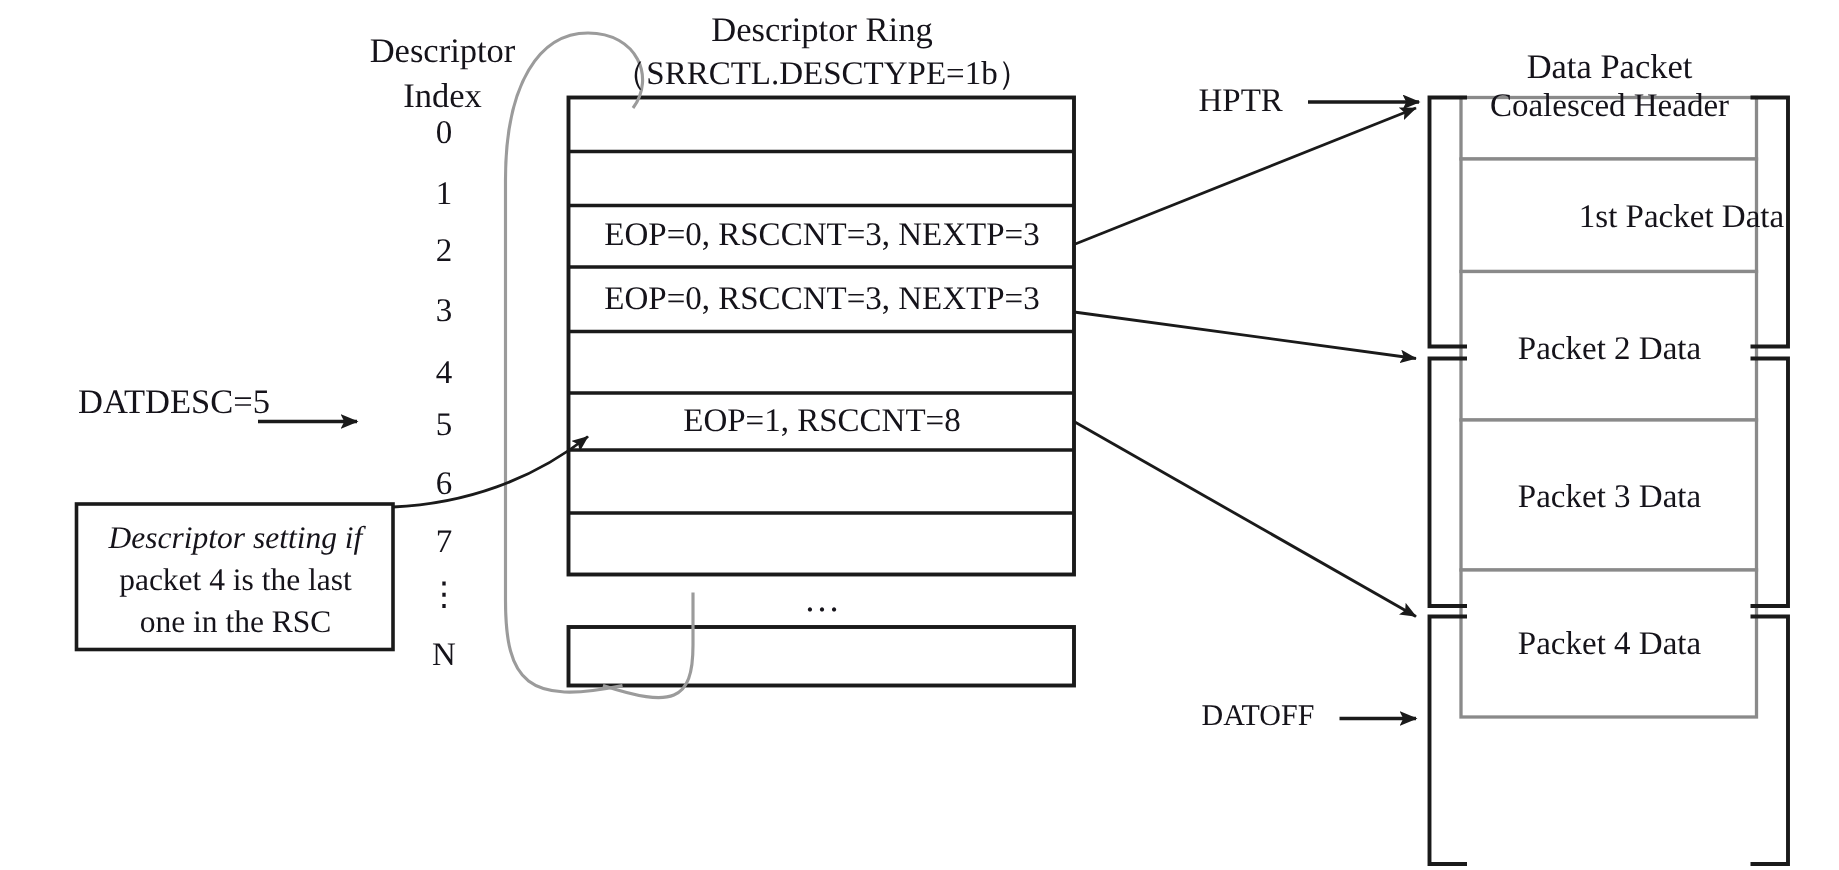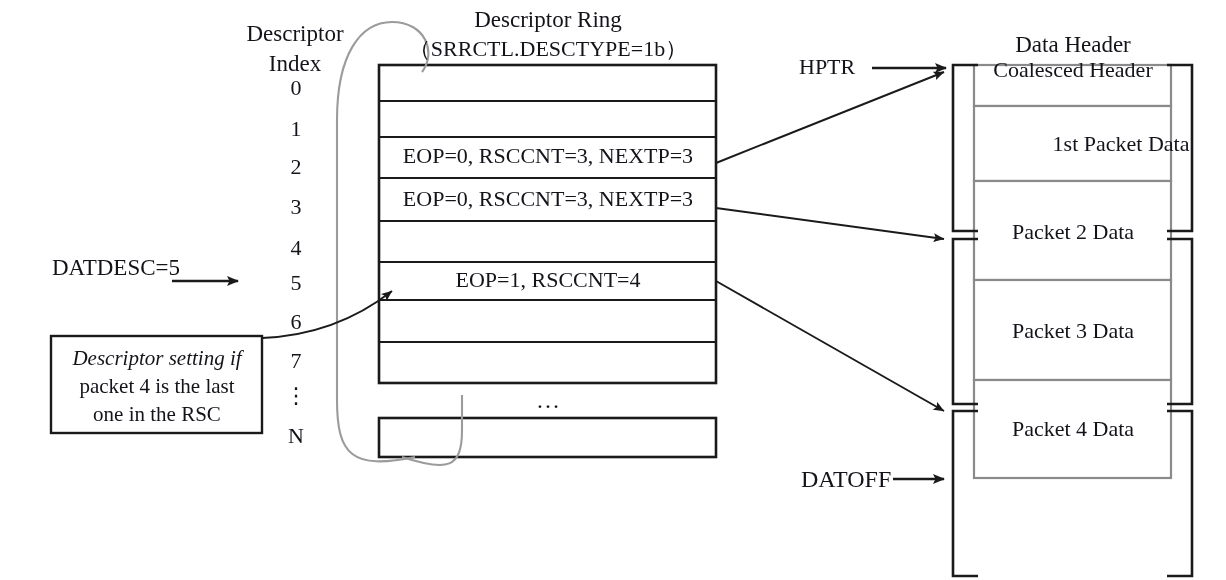--- a/index.html
+++ b/index.html
@@ -108,34 +108,34 @@
   <div class="txt ctr" style="left:296px;top:196px;font-size:22px;">3</div>
   <div class="txt ctr" style="left:296px;top:237px;font-size:22px;">4</div>
   <div class="txt ctr" style="left:296px;top:272px;font-size:22px;">5</div>
   <div class="txt ctr" style="left:296px;top:311px;font-size:22px;">6</div>
   <div class="txt ctr" style="left:296px;top:350px;font-size:22px;">7</div>
   <div class="txt ctr" style="left:296px;top:385px;font-size:22px;">⋮</div>
   <div class="txt ctr" style="left:296px;top:425px;font-size:22px;">N</div>
 
   <div class="txt ctr" style="left:548px;top:145px;font-size:22px;">EOP=0, RSCCNT=3, NEXTP=3</div>
   <div class="txt ctr" style="left:548px;top:188px;font-size:22px;">EOP=0, RSCCNT=3, NEXTP=3</div>
-  <div class="txt ctr" style="left:548px;top:269px;font-size:22px;">EOP=1, RSCCNT=4</div>
+  <div class="txt ctr" style="left:548px;top:269px;font-size:22px;">EOP=1, RSCCNT=8</div>
 
   <div class="txt ctr" style="left:548px;top:388px;font-size:24px;">…</div>
 
   <div class="txt" style="left:52px;top:256px;font-size:23px;">DATDESC=5</div>
 
   <div class="txt ctr" style="left:157px;top:348px;font-size:21px;font-style:italic;">Descriptor setting if</div>
   <div class="txt ctr" style="left:157px;top:376px;font-size:21px;text-align:right;">packet 4 is the last</div>
   <div class="txt ctr" style="left:157px;top:404px;font-size:21px;">one in the RSC</div>
 
   <div class="txt" style="left:799px;top:56px;font-size:22px;">HPTR</div>
-  <div class="txt" style="left:801px;top:467px;font-size:24px;">DATOFF</div>
+  <div class="txt" style="left:801px;top:467px;font-size:20px;">DATOFF</div>
 
-  <div class="txt ctr" style="left:1073px;top:33px;font-size:23px;">Data Header</div>
+  <div class="txt ctr" style="left:1073px;top:33px;font-size:23px;">Data Packet</div>
 
   <div class="txt ctr" style="left:1073px;top:59px;font-size:22px;">Coalesced Header</div>
   <div class="txt ctr" style="left:1073px;top:133px;font-size:22px;margin-left:48px;">1st Packet Data</div>
   <div class="txt ctr" style="left:1073px;top:221px;font-size:22px;">Packet 2 Data</div>
   <div class="txt ctr" style="left:1073px;top:320px;font-size:22px;">Packet 3 Data</div>
   <div class="txt ctr" style="left:1073px;top:418px;font-size:22px;">Packet 4 Data</div>
 
 </div>
 
 </body></html>

